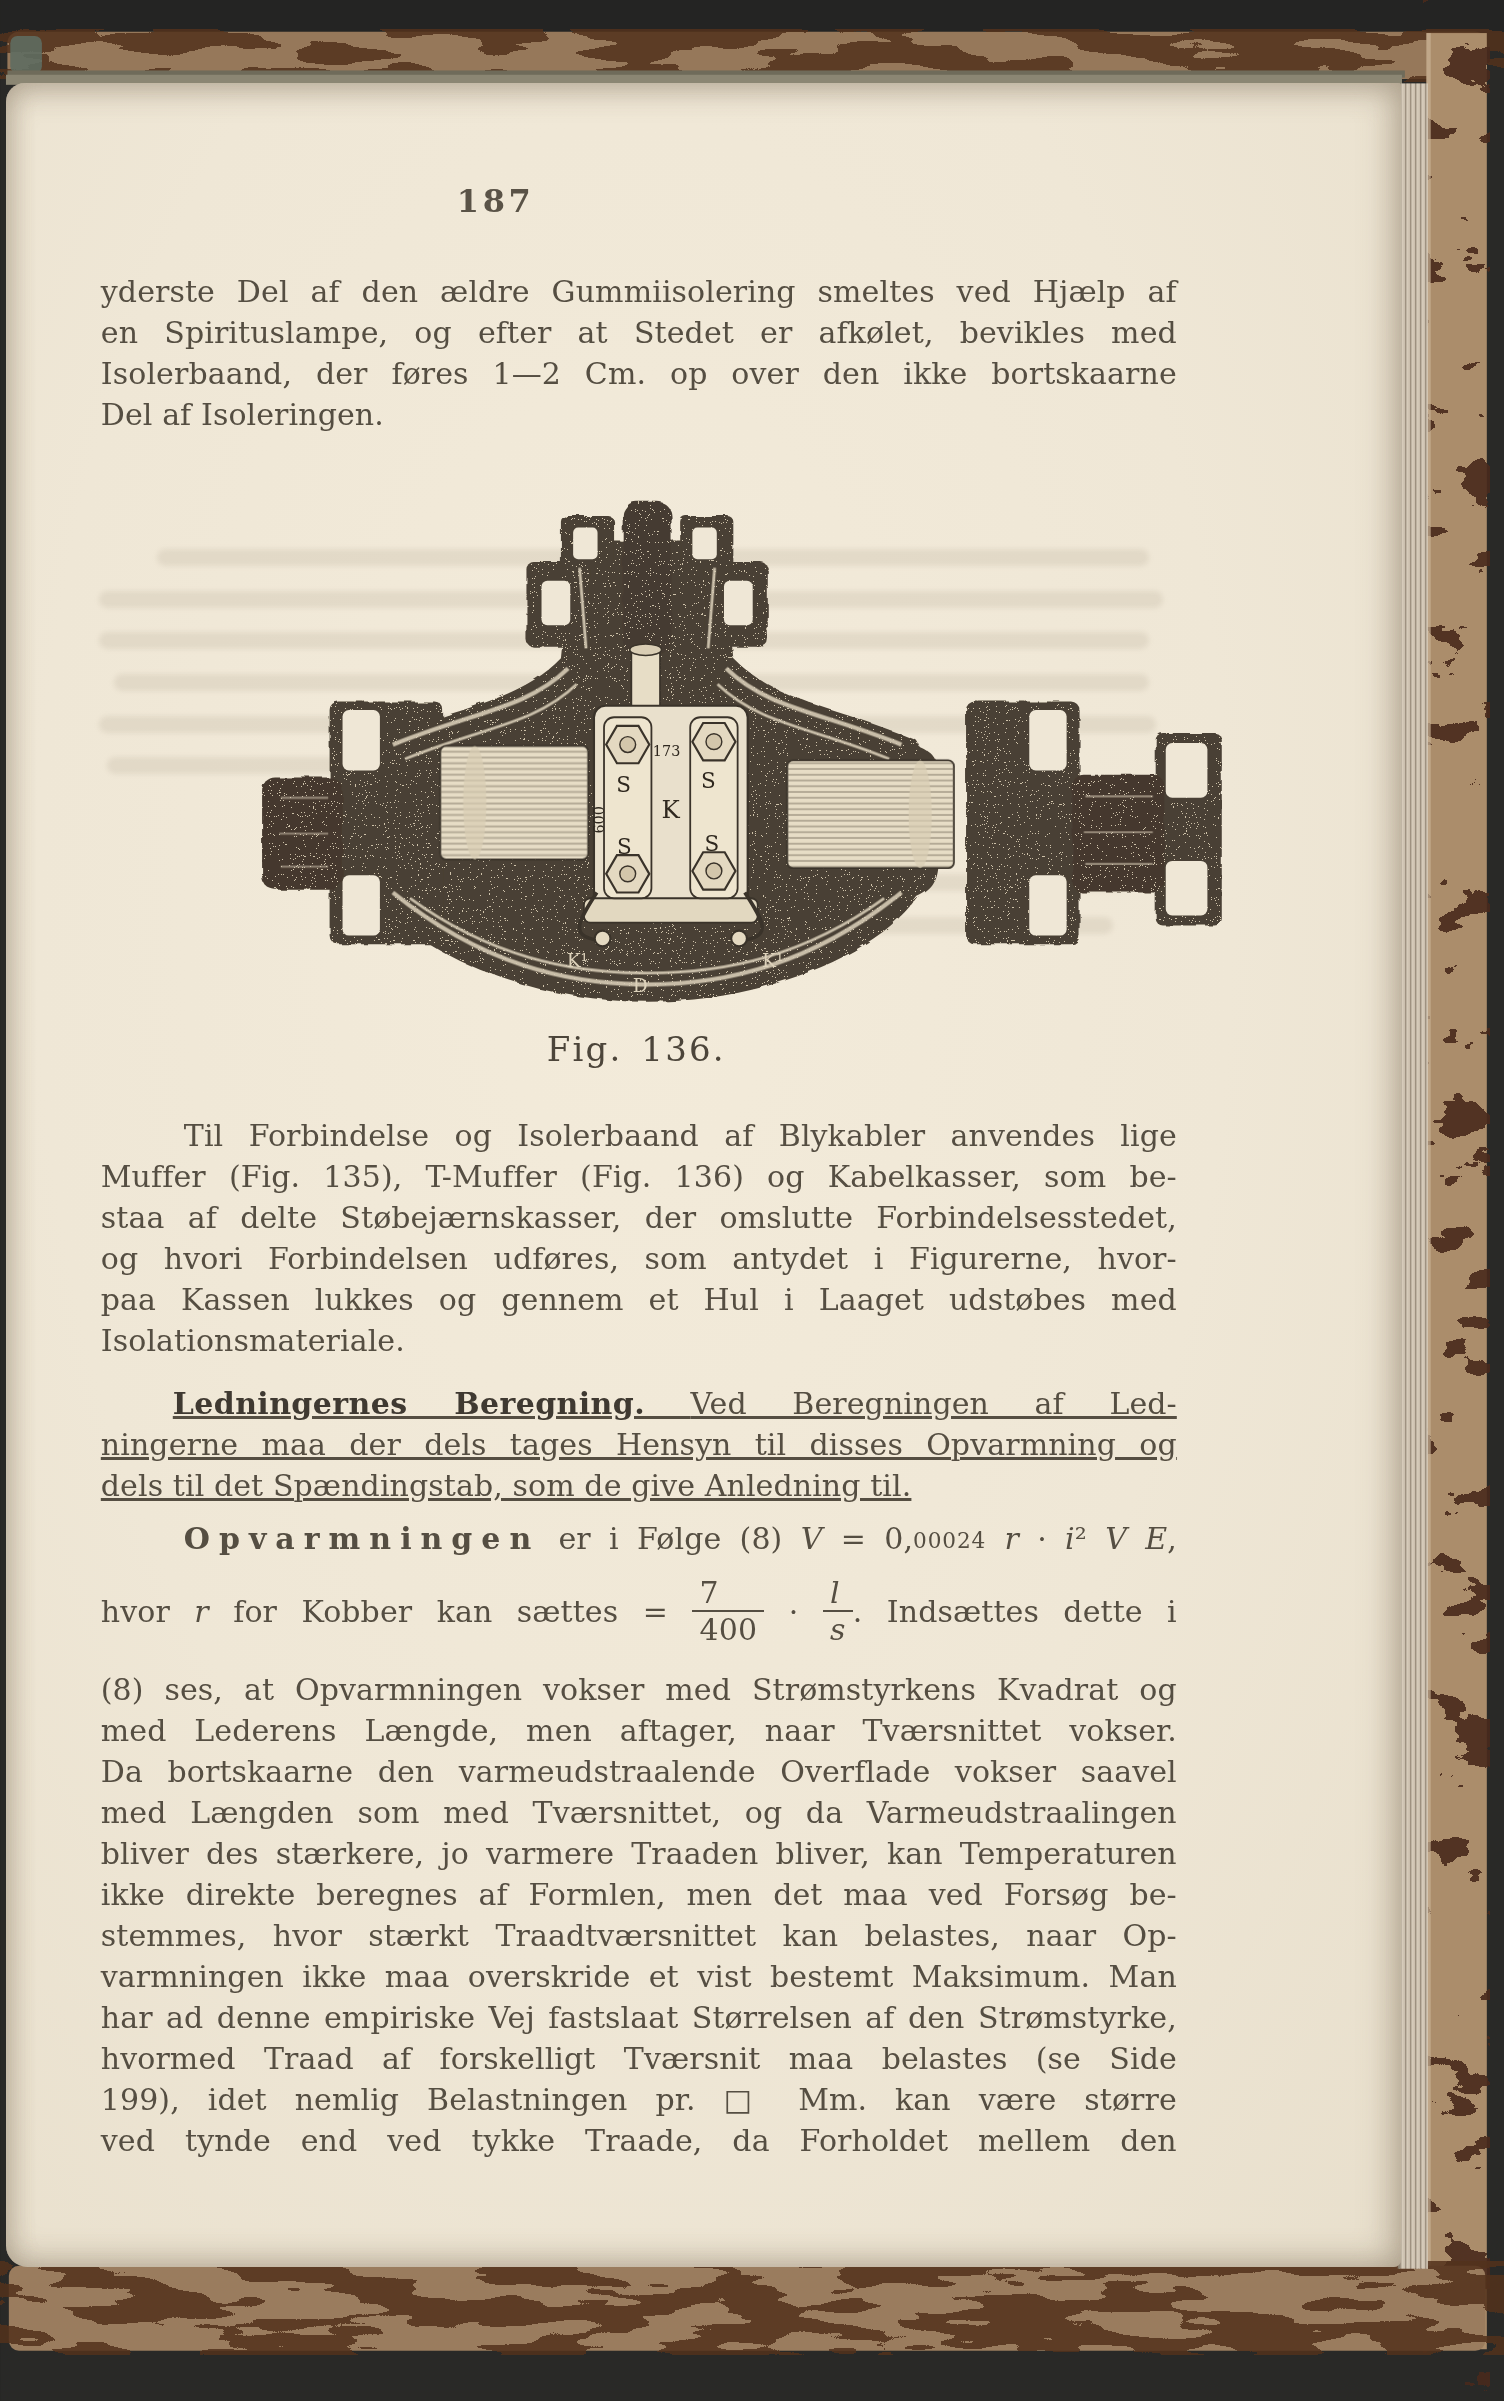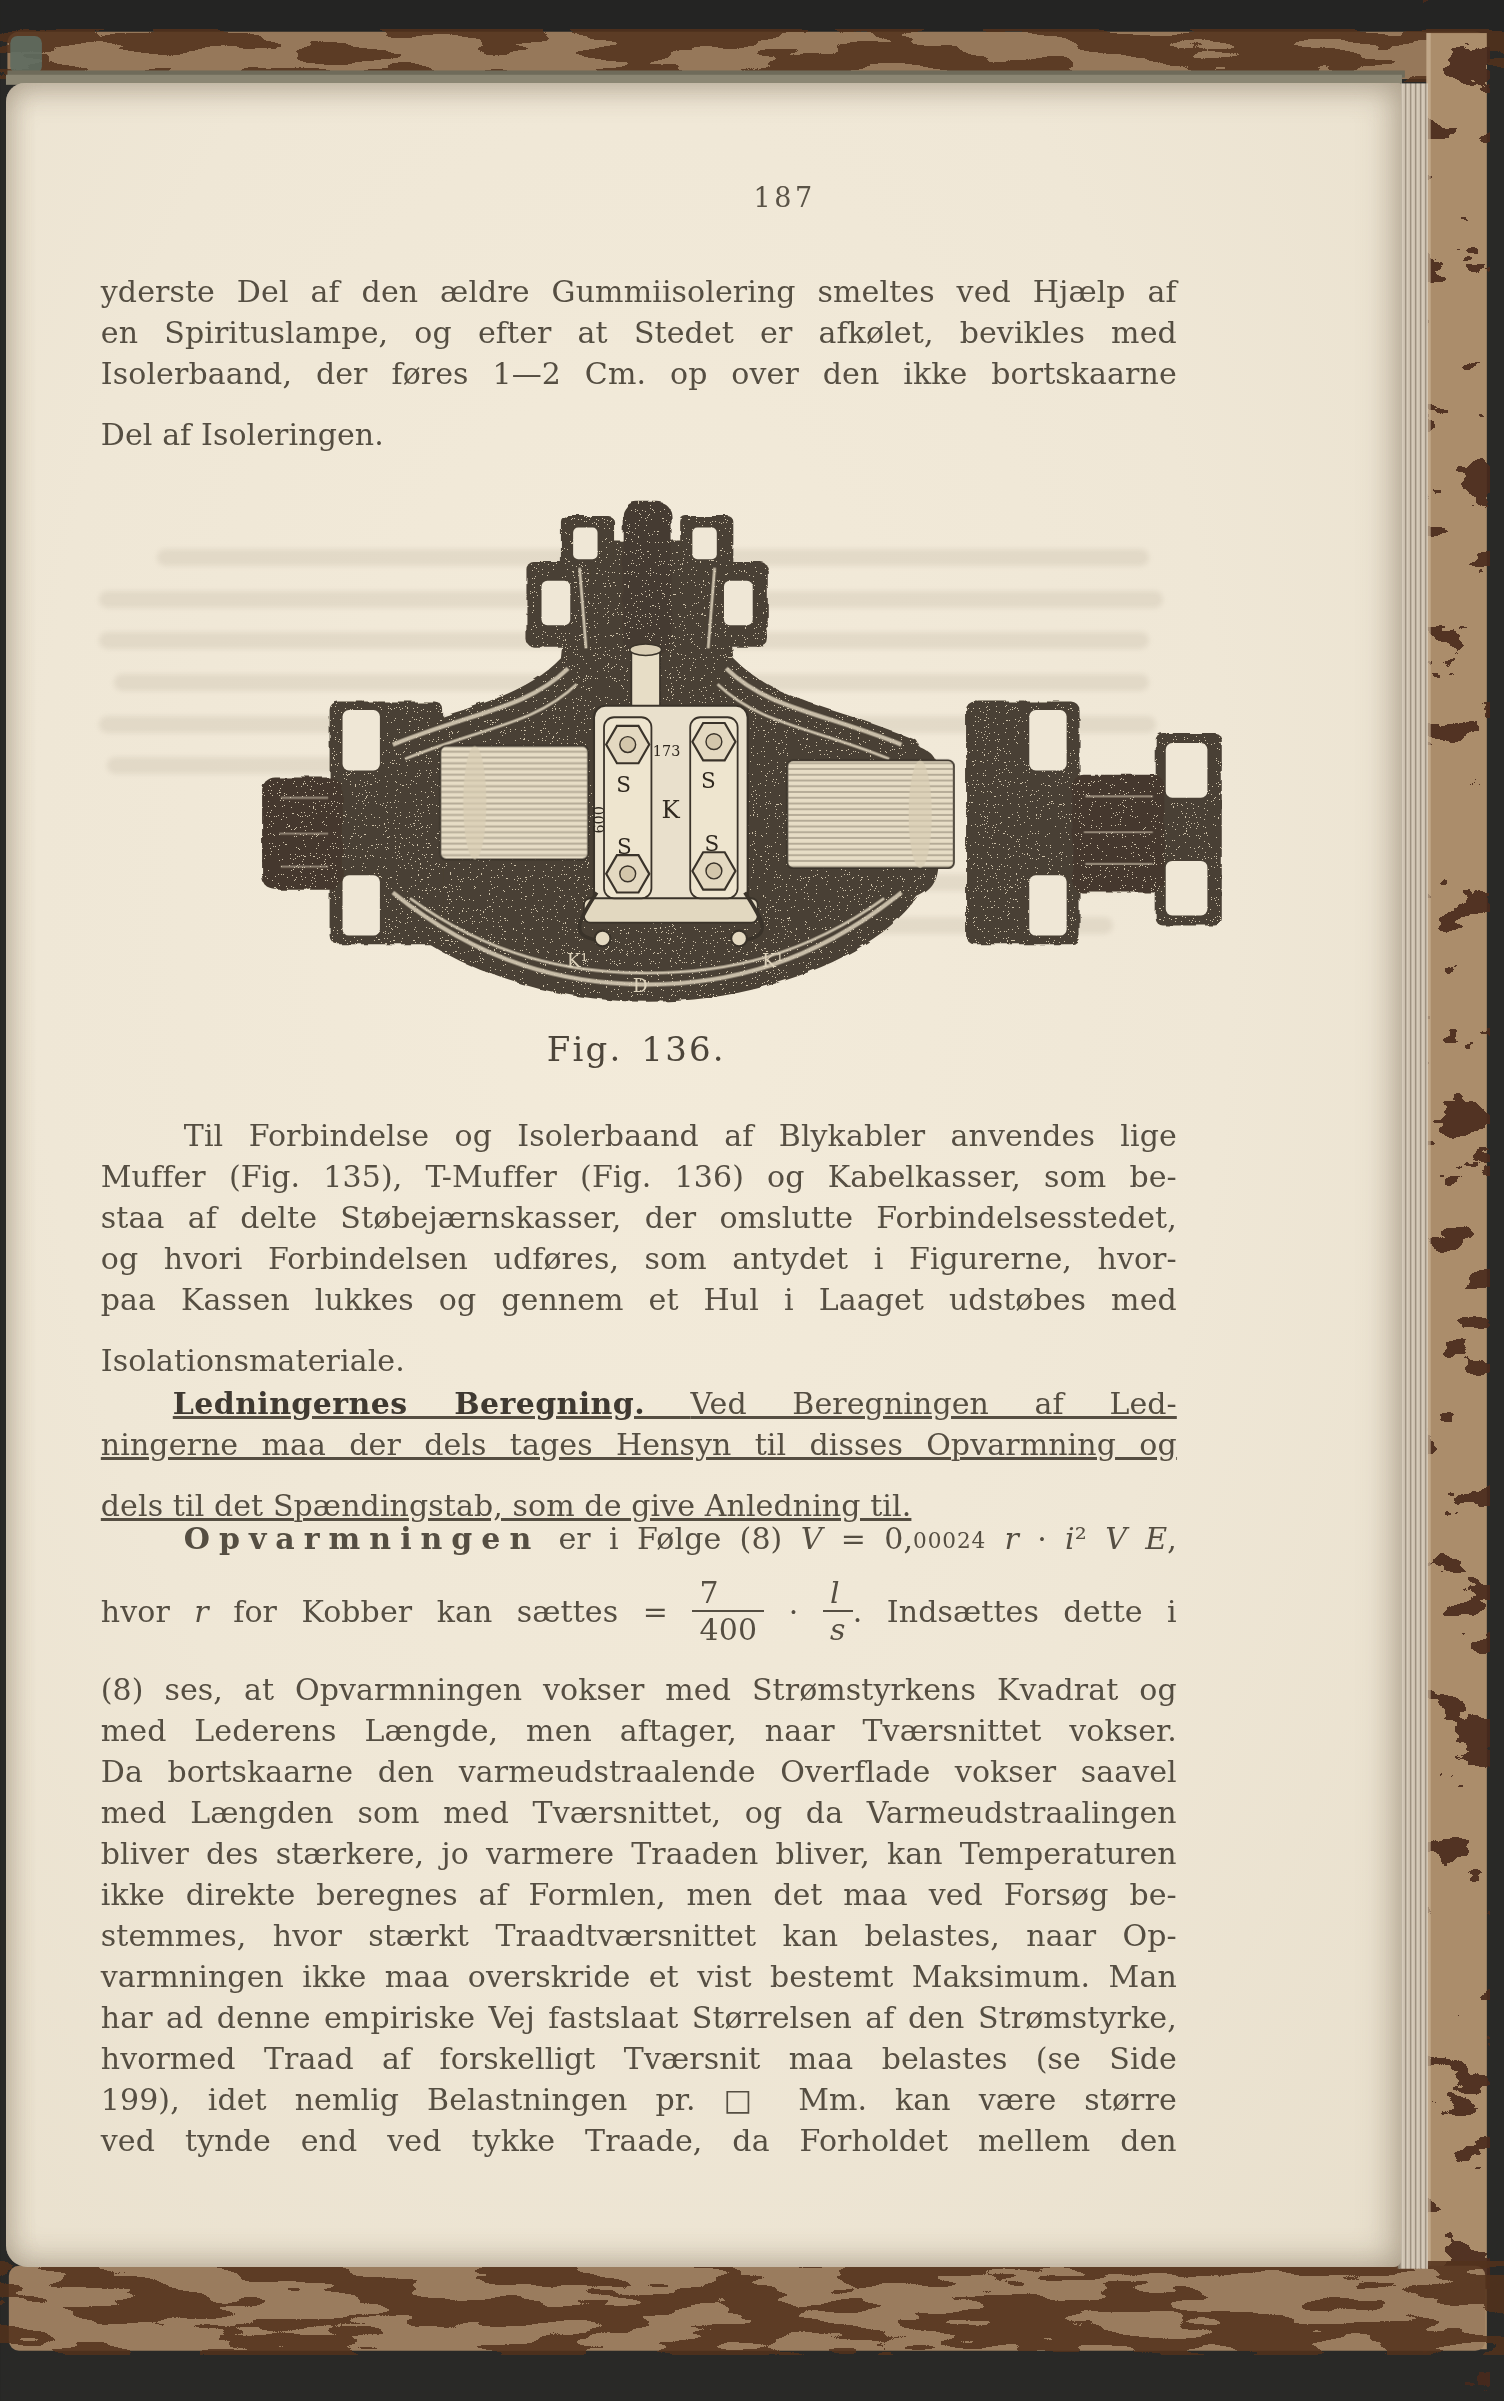--- a/index.html
+++ b/index.html
@@ -8,26 +8,26 @@
   .bg-svg{position:absolute;left:0;top:0;z-index:0;}
   
   .page{position:absolute;left:5.8px;top:83px;width:1395px;height:2184px;z-index:1;
         background:radial-gradient(ellipse at 45% 38%, #f3ebda 0%, #efe7d6 55%, #e8dfcc 100%);
         border-radius:18.7px 2.9px 7.2px 21.6px;
         box-shadow:inset 0 10px 29px rgba(120,104,82,.25),
                    inset -13px 0 33px rgba(122,106,84,.22),
                    inset 0 -11.5px 29px rgba(120,104,82,.18),
                    inset 10px 0 21.6px rgba(120,104,82,.12);}
   .ink{color:#554e42;}
-  .pagenum{position:absolute;left:451px;top:99px;width:359px;text-align:right;
-           font-size:27px;letter-spacing:3.6px;color:#5a5347;}
+  .pagenum{position:absolute;left:451px;top:99px;width:359px;text-align:left;
+           font-size:32px;letter-spacing:3.6px;color:#5a5347;font-weight:bold;}
   .para{position:absolute;left:95px;width:1076px;font-size:30px;line-height:41px;
         letter-spacing:0.1px;}
   .pline{text-align:justify;text-align-last:justify;white-space:normal;}
-  .pline-last{text-align-last:left;margin-top:20px;}
+  .pline-last{text-align-last:left;}
   .indent-first .pline:first-child{text-indent:83px;}
   .ind{text-indent:72px;}
   .ind2{text-indent:83px;}
   #p1{top:188px;}
   #p2{top:1032px;}
   #p3{top:1300px;text-decoration:underline;}
   #p3 b{color:#3f3931;font-weight:bold;letter-spacing:0.4px;}
   #p4{top:1435px;}
   .sperr{letter-spacing:.30em;font-weight:bold;}
   .coef small{font-size:.72em;vertical-align:.06em;letter-spacing:.04em;}

